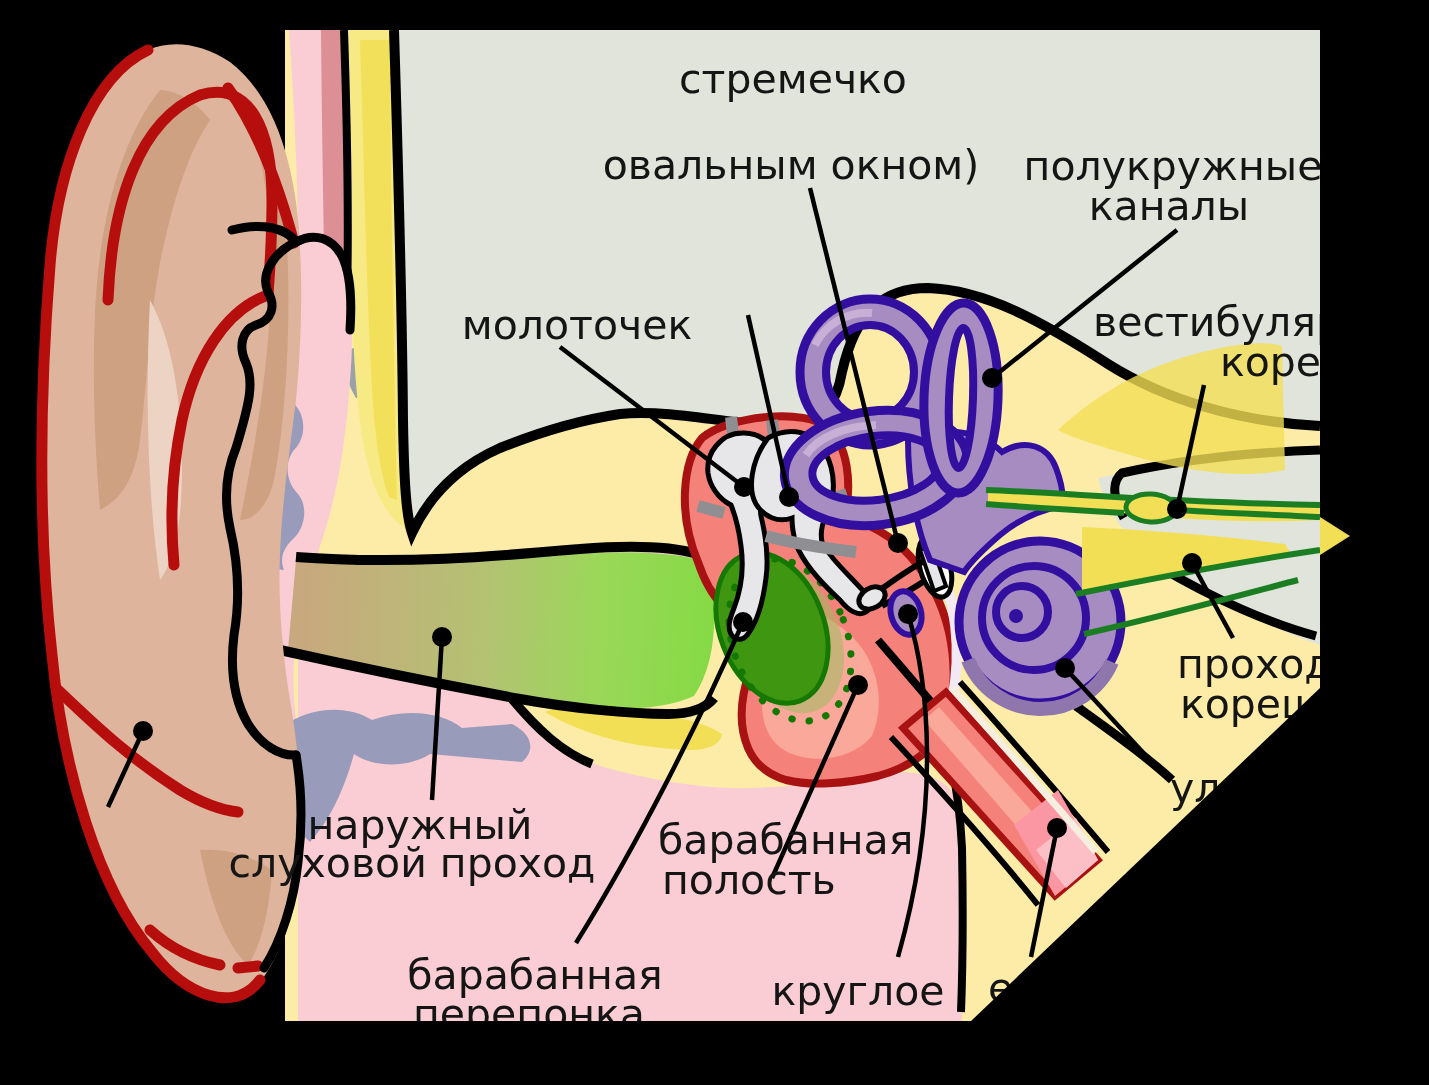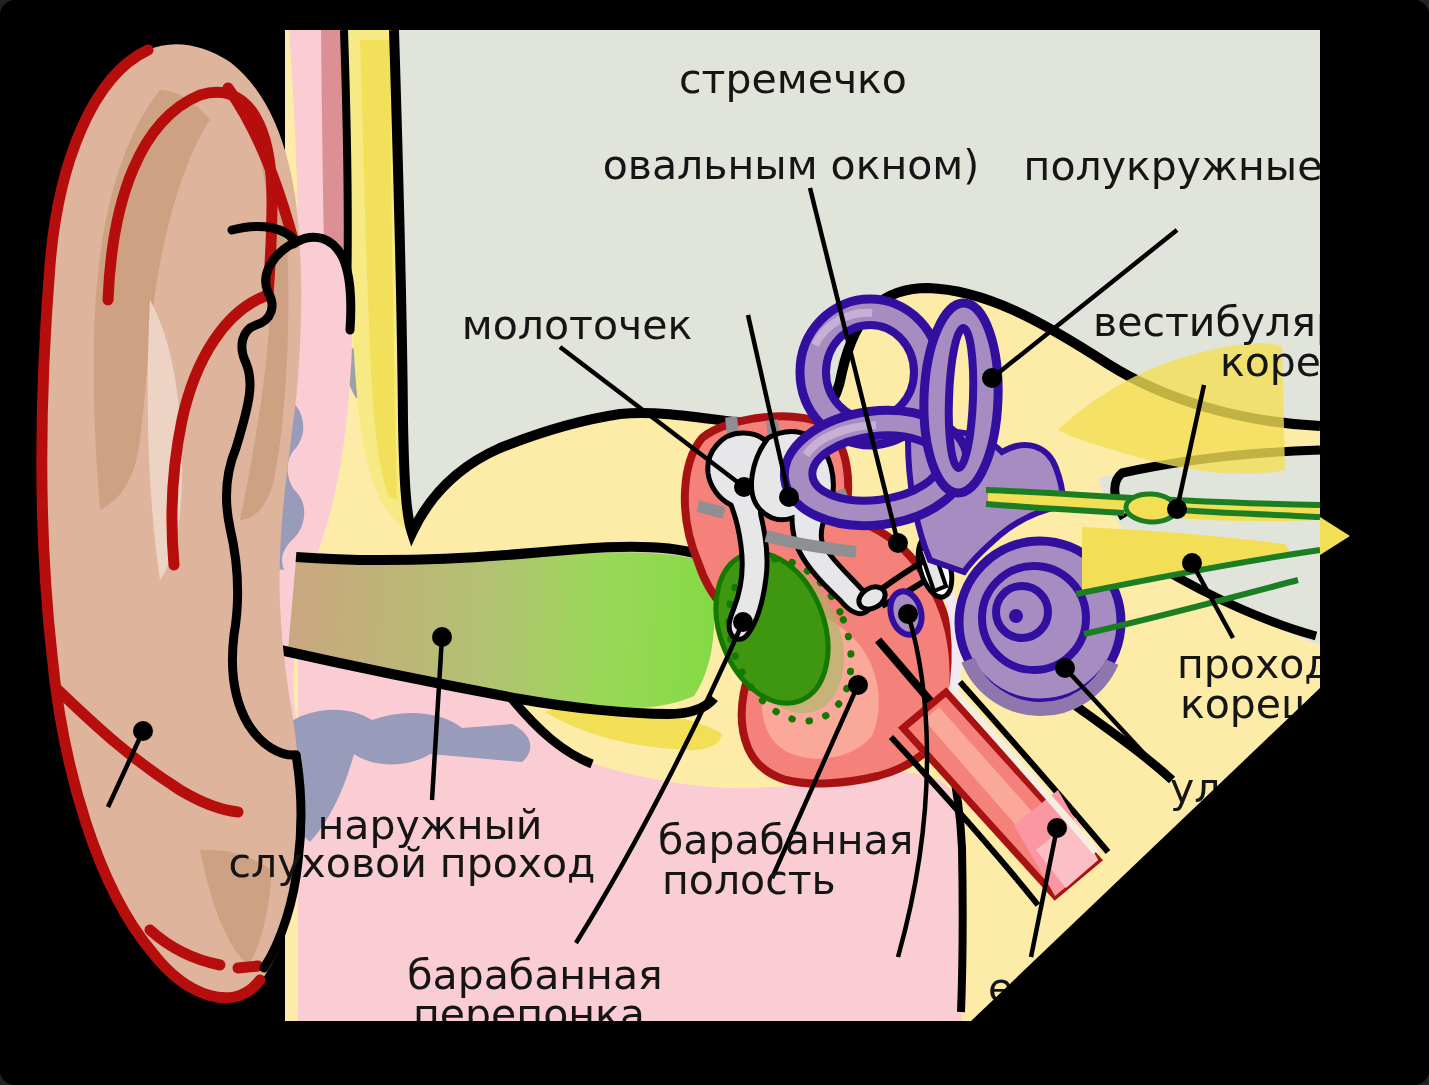--- a/index.html
+++ b/index.html
@@ -1,18 +1,18 @@
 <!DOCTYPE html>
 <html style="--background: #000000; --bone: #fceca8; --bone_bright: #f2df55; --temporal_gray: #e0e4da; --pink: #f9cdd3; --pink_stripe: #dd8f96; --skin: #dfb49c; --skin_shade: #cfa183; --skin_light: #ecd3c3; --ear_outline_red: #b60d0d; --cavity_red: #f5827a; --cavity_border: #a81212; --cavity_light: #f9a89a; --canal_green: #84da44; --membrane_green: #3f9711; --membrane_border: #157800; --nerve_green: #1c7e22; --labyrinth: #a78cc2; --labyrinth_dark: #330fa0; --labyrinth_light: #c7afd6; --cartilage_gray: #989bba; --ossicle: #e7e7ea; --ligament: #8f8f93;"><head>
 <meta charset="utf-8">
 <style>
   html,body{margin:0;padding:0;background:#222;}
   #canvas{position:relative;width:1429px;height:1085px;overflow:hidden;
           background:var(--background,#000);
-          font-family:"DejaVu Sans", sans-serif;border-radius:15px;}
+          font-family:"DejaVu Sans", sans-serif;}
   #art,#masks{position:absolute;left:0;top:0;z-index:1;}
   #masks{z-index:3;pointer-events:none;}
   .lbl{position:absolute;z-index:2;font-size:41px;line-height:1.0;color:#151515;
        white-space:nowrap;transform:translate(-50%,-50%);}
   .lbl.left{transform:translate(0,-50%);}
 </style>
 </head>
 <body>
 
 <div id="canvas">
@@ -211,40 +211,42 @@
     <circle cx="908" cy="614" r="10"></circle>
         <circle cx="1057" cy="828" r="10"></circle>
     <circle cx="143" cy="731" r="10"></circle>
   </g>
 </svg>
 
 <div class="lbl" style="left:793px;top:79px">стремечко</div>
 <div class="lbl" style="left:791px;top:165px">овальным окном)</div>
 
 <div class="lbl" style="left:1173px;top:166px">полукружные</div>
+<div class="lbl" style="left:1169px;top:206px">каналы</div>
 
 <div class="lbl" style="left:577px;top:325px">молоточек</div>
 
 <div class="lbl left" style="left:1093px;top:322px">вестибуляр</div>
 <div class="lbl left" style="left:1220px;top:362px">корешо</div>
 
 <div class="lbl left" style="left:1177px;top:664px">проход</div>
 <div class="lbl left" style="left:1180px;top:704px">кореш</div>
 
 <div class="lbl left" style="left:1170px;top:788px">ул</div>
 
-<div class="lbl" style="left:430px;top:825px">наружный</div>
+<div class="lbl" style="left:420px;top:825px">наружный</div>
 <div class="lbl" style="left:412px;top:863px">слуховой проход</div>
 
 <div class="lbl left" style="left:658px;top:840px">барабанная</div>
 <div class="lbl left" style="left:662px;top:880px">полость</div>
 
 <div class="lbl" style="left:535px;top:975px">барабанная</div>
 <div class="lbl" style="left:529px;top:1014px">перепонка</div>
 
+<div class="lbl" style="left:858px;top:991px">круглое</div>
 <div class="lbl left" style="left:988px;top:988px">е</div>
 
 <svg id="masks" width="1429" height="1085" viewBox="0 0 1429 1085">
   <rect x="1320" y="0" width="109" height="1085" style="fill:var(--background)"></rect>
   <rect x="0" y="1021" width="1429" height="64" style="fill:var(--background)"></rect>
   <polygon points="1320,688 1320,1022 970,1022" style="fill:var(--background)"></polygon>
   <polygon points="1320,517 1350,536 1320,555" style="fill:var(--bone_bright)"></polygon>
 </svg>
 
 </div>

